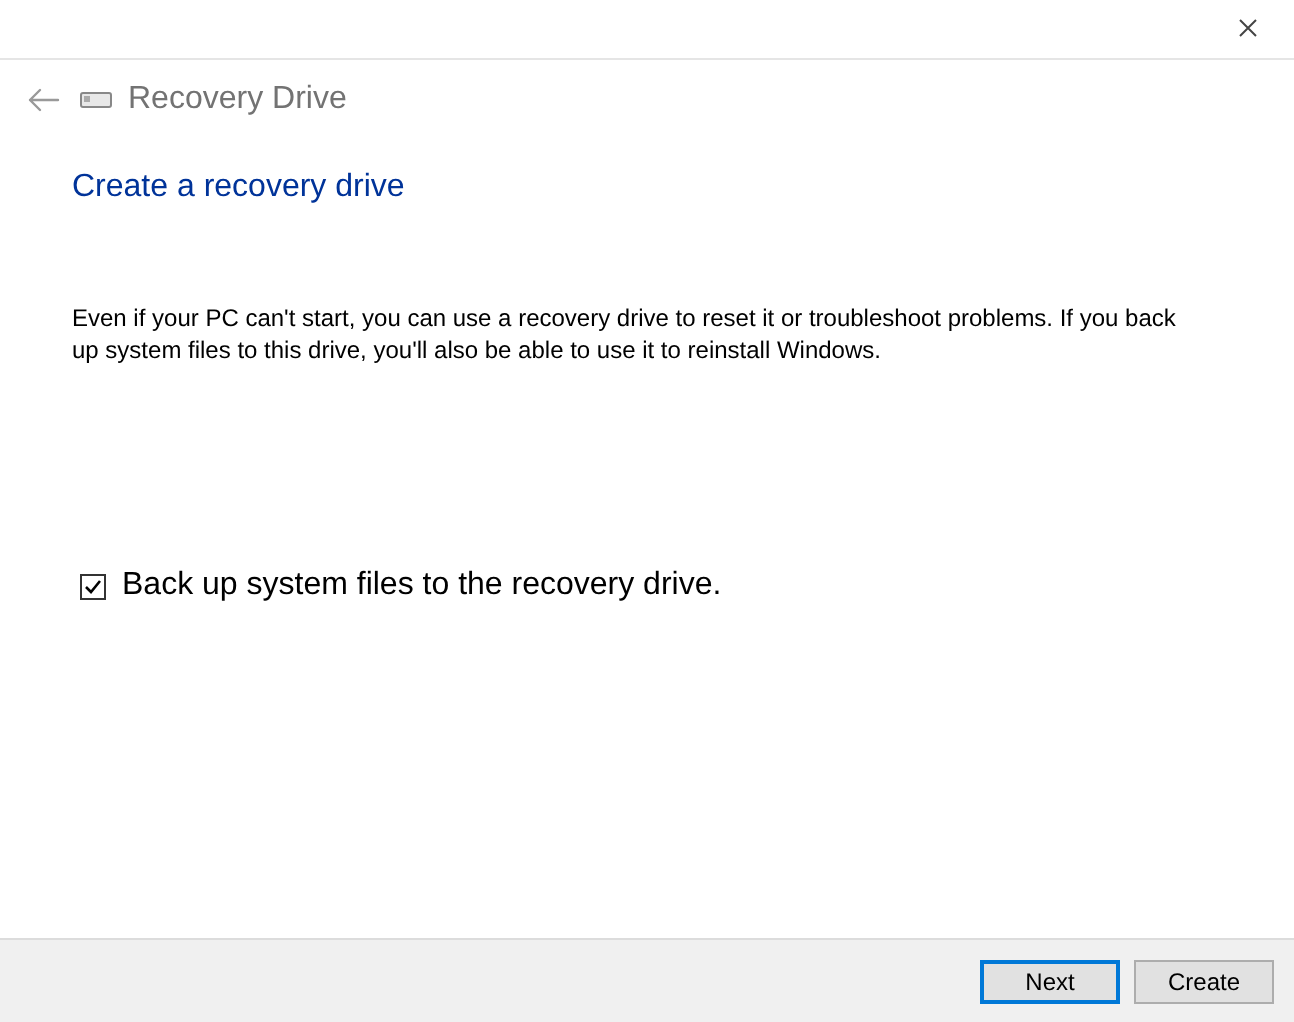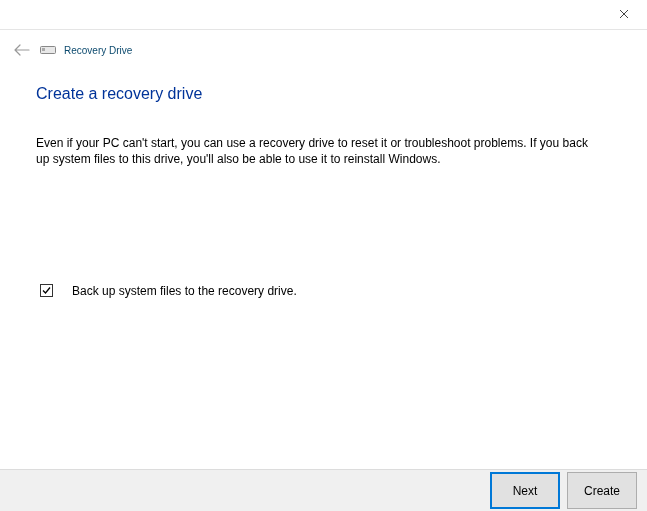--- a/index.html
+++ b/index.html
@@ -48,48 +48,49 @@
       align-items: center;
       justify-content: center;
     }
     .drive-icon {
       width: 16px;
       height: 12px;
       display: inline-block;
     }
     .drive-icon svg { display: block; }
     .header-title {
-      font-size: 10px;
-      color: #0c4a6e;
+      font-size: 16px;
+      color: #737373;
     }
     .content {
       position: absolute;
       top: 85px;
       left: 36px;
       right: 36px;
     }
     .heading {
       color: #003399;
       font-size: 16px;
       font-weight: 400;
-      margin-bottom: 32px;
+      margin-bottom: 48px;
     }
     .body-text {
       font-size: 12px;
       color: #000000;
       line-height: 1.35;
       max-width: 560px;
     }
     .checkbox-row {
       position: absolute;
       top: 284px;
       left: 40px;
       display: flex;
-      gap: 19px;
-      font-size: 12px;
+      align-items: center;
+      gap: 8px;
+      font-size: 16px;
     }
     .checkbox {
       width: 13px;
       height: 13px;
       border: 1px solid #333;
       display: flex;
       align-items: center;
       justify-content: center;
       font-size: 11px;
       line-height: 1;
@@ -104,21 +105,21 @@
       border-top: 1px solid #dcdcdc;
       background: #f0f0f0;
       display: flex;
       align-items: center;
       justify-content: flex-end;
       padding-right: 10px;
       gap: 7px;
     }
     .btn {
       min-width: 70px;
-      height: 37px;
+      height: 22px;
       font-size: 12px;
       font-family: inherit;
       background: #e1e1e1;
       border: 1px solid #adadad;
       cursor: default;
       padding: 0 10px;
     }
     .btn.primary {
       border: 2px solid #0078d7;
       background: #e1e1e1;

